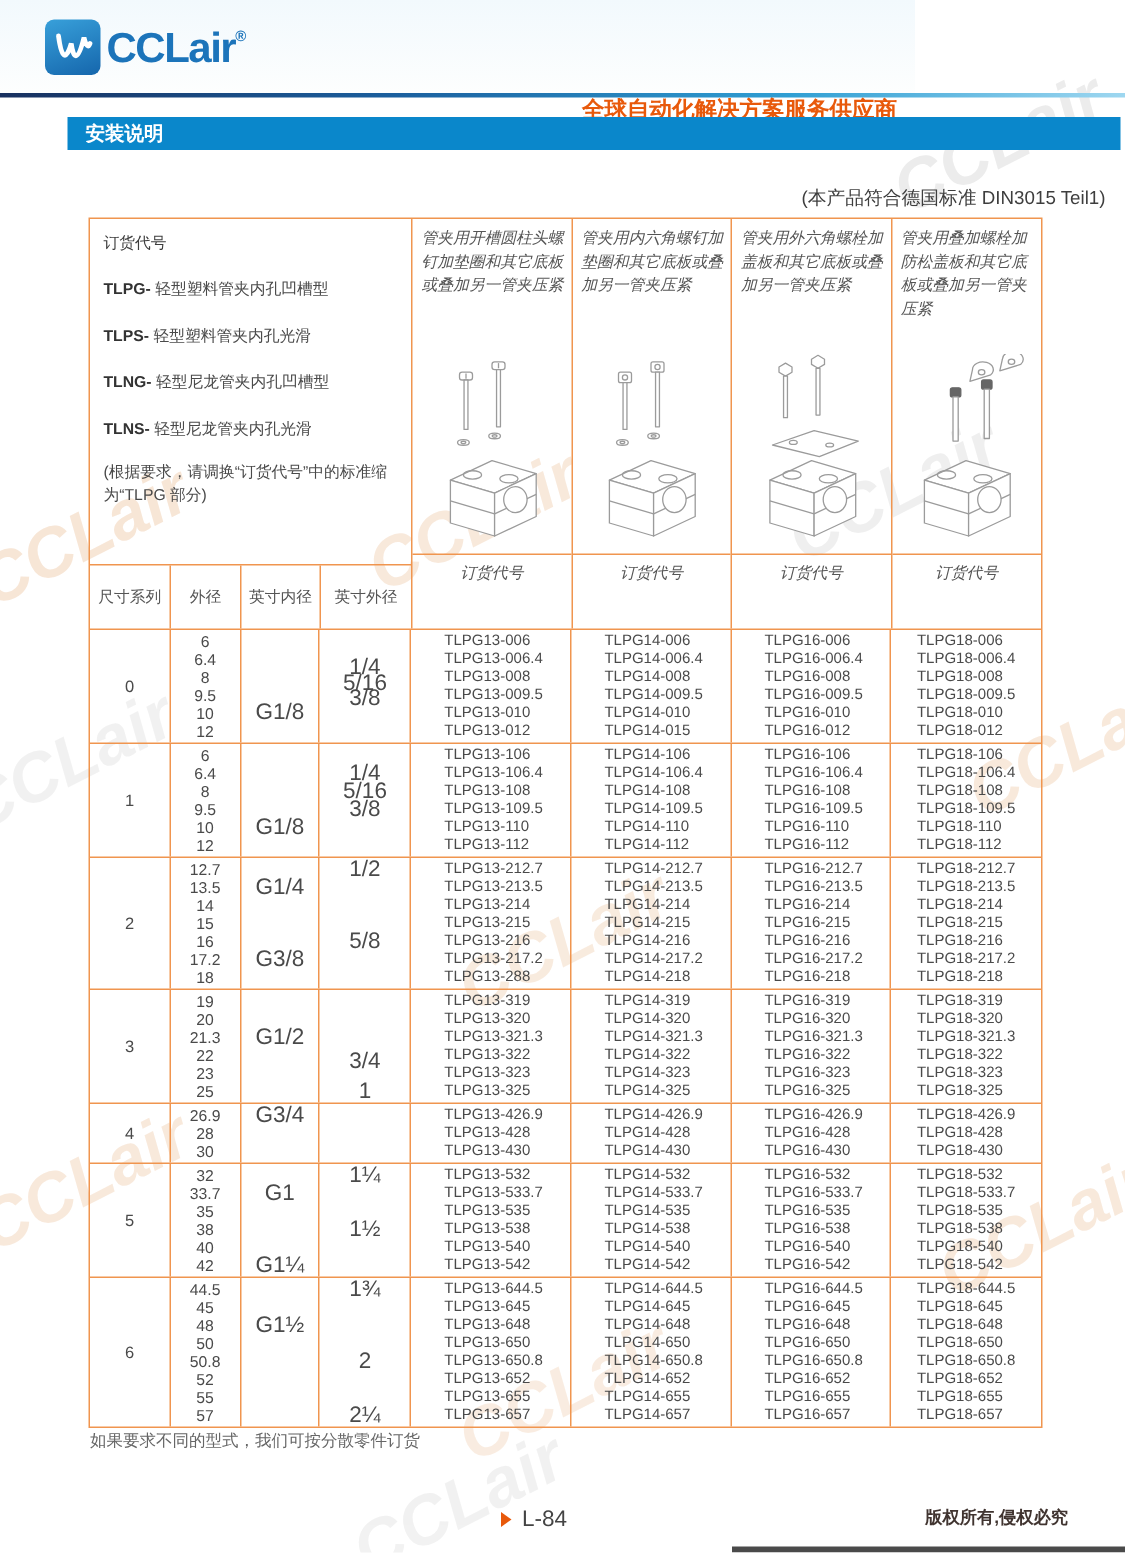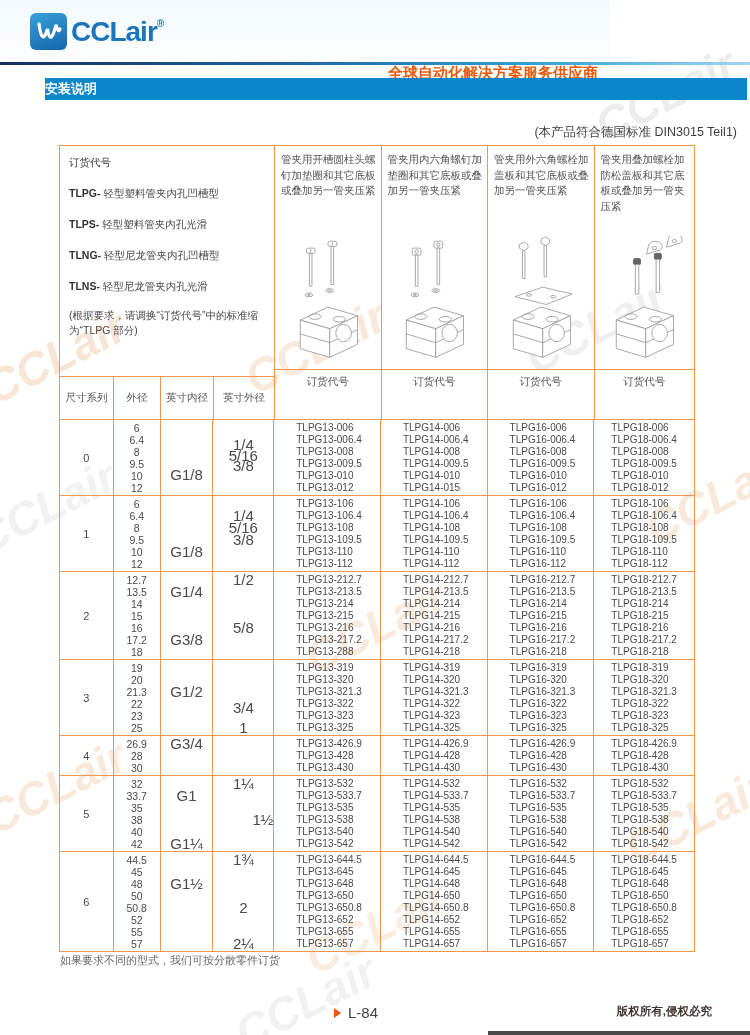--- a/index.html
+++ b/index.html
@@ -10,39 +10,39 @@
        background:linear-gradient(180deg,#f2f9fd,#fdfefe);}
   .hdr-line{position:absolute;left:0;top:62px;width:750px;height:3px;
        background:linear-gradient(90deg,#18305f,#1b5f9e 35%,#2f9ed3 70%,#9ed7f0);}
   .logo{position:absolute;left:30px;top:13px;display:flex;align-items:center;}
   .logo-box{width:37px;height:37px;border-radius:6px;
        background:linear-gradient(160deg,#38a0da,#1566ac);display:flex;align-items:center;justify-content:center;}
   .logo-txt{font-size:28px;font-weight:bold;color:#1c74ba;letter-spacing:-1px;margin-left:4px;}
   .logo-reg{font-size:10px;color:#1c74ba;vertical-align:14px;font-weight:bold;}
   .tagline{position:absolute;right:12px;top:32px;font-size:15px;font-weight:bold;color:#e8590b;margin-top:32px;}
   .secbar{position:absolute;left:45px;top:78px;width:702px;height:22px;background:#0a87cb;}
-  .secbar span{color:#fff;font-size:13px;font-weight:bold;line-height:22px;padding-left:0;display:inline-block;}
+  .secbar span{color:#fff;font-size:13px;font-weight:bold;line-height:22px;padding-left:12px;display:inline-block;}
   .stdnote{position:absolute;right:13px;top:124px;font-size:12.5px;color:#3e3e3e;}
   
   .tbl{position:absolute;left:59px;top:145px;width:636px;border:1px solid #f0954f;box-sizing:border-box;
        background:transparent;}
   .toprow{display:flex;width:634px;}
   .introcol{width:214px;box-sizing:border-box;}
   .introcell{height:230px;box-sizing:border-box;padding:9px 8px 0 9px;font-size:10.5px;line-height:14px;overflow:hidden;}
   .intro-title{color:#3c3c3c;}
   .intro-item{margin-top:17px;color:#4a4a4a;}
   .intro-item:first-of-type{margin-top:0;}
   .intro-item b{color:#333;}
   .intro-note{margin-top:15px;color:#4a4a4a;line-height:15px;}
   .hdrstrip{display:flex;height:43px;border-top:1px solid #f0954f;box-sizing:border-box;}
   .hcell{display:flex;align-items:center;justify-content:center;font-size:10.5px;color:#555;
        box-sizing:border-box;border-left:1px solid #f0954f;}
   .hcell:first-child{border-left:none;}
   .hc1{width:53px;}.hc2{width:47px;text-align:center;}.hc3{width:53px;}.hc4{width:61px;}
-  .typecol{width:107px;box-sizing:border-box;border-left:1px solid #f0954f;display:flex;flex-direction:column;}
+  .typecol{width:107px;box-sizing:border-box;border-left:1px solid #f0954f;display:flex;flex-direction:column;font-style:italic;}
   .typecol.last{width:101px;}
   .type-desc{height:86px;box-sizing:border-box;padding:6px 5px 0 6px;font-size:10.5px;line-height:15.5px;color:#555;}
   .type-img{height:137px;display:flex;align-items:center;justify-content:center;}
   .code-hdr{height:25px;box-sizing:border-box;border-top:1px solid #f0954f;display:flex;align-items:center;justify-content:center;
        font-size:10.5px;color:#555;}
   
   .trow{display:flex;border-top:1px solid #f0954f;box-sizing:border-box;}
   .cell{box-sizing:border-box;border-left:1px solid #f0954f;position:relative;overflow:hidden;}
   .cell:first-child{border-left:none;}
   .c-series{width:53px;display:flex;align-items:center;justify-content:center;font-size:11px;color:#4a4a4a;}
@@ -460,21 +460,21 @@
           <div class="vline">38</div>
           <div class="vline">40</div>
           <div class="vline">42</div>
         </div>
         <div class="cell c-id">
           <span class="pos" style="top: 14px;">G1</span>
           <span class="pos" style="top: 62px;">G1¼</span>
         </div>
         <div class="cell c-io">
           <span class="pos" style="top: 2px;">1¼</span>
-          <span class="pos" style="top: 38px; text-align: right;">1½</span>
+          <span class="pos" style="top: 38px;">1½</span>
         </div>
         <div class="cell c-code">
           <div class="vline code">TLPG13-532</div>
           <div class="vline code">TLPG13-533.7</div>
           <div class="vline code">TLPG13-535</div>
           <div class="vline code">TLPG13-538</div>
           <div class="vline code">TLPG13-540</div>
           <div class="vline code">TLPG13-542</div>
         </div>
         <div class="cell c-code">

